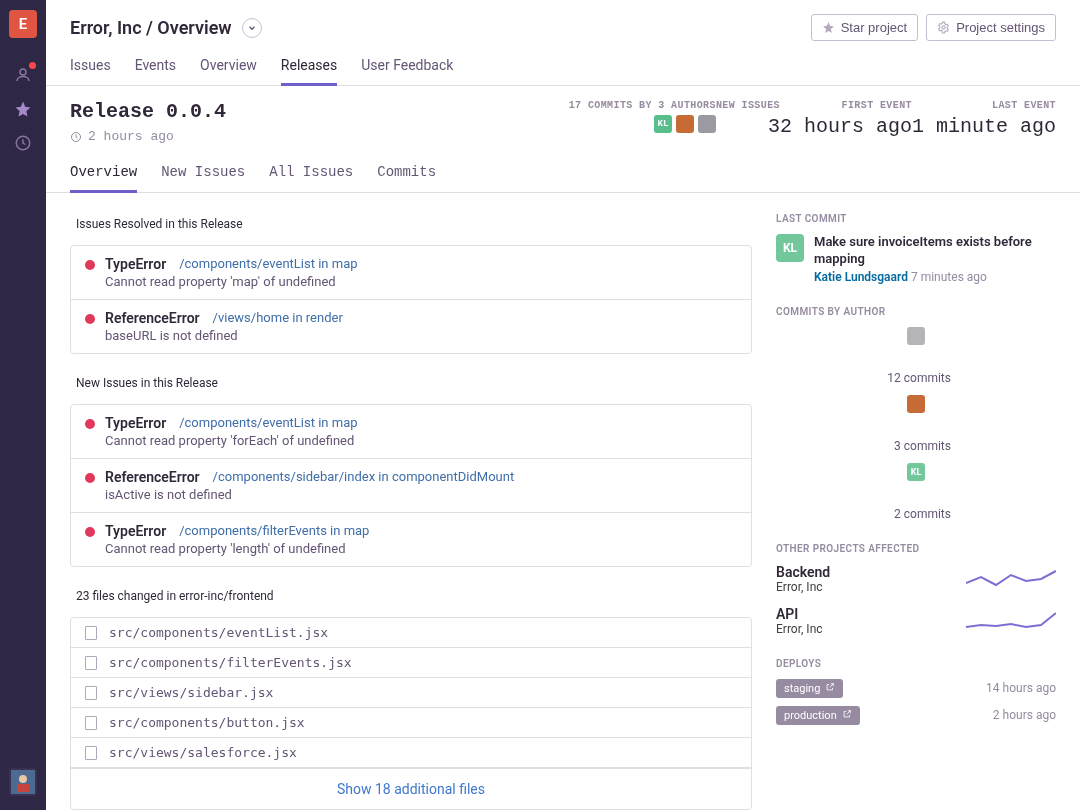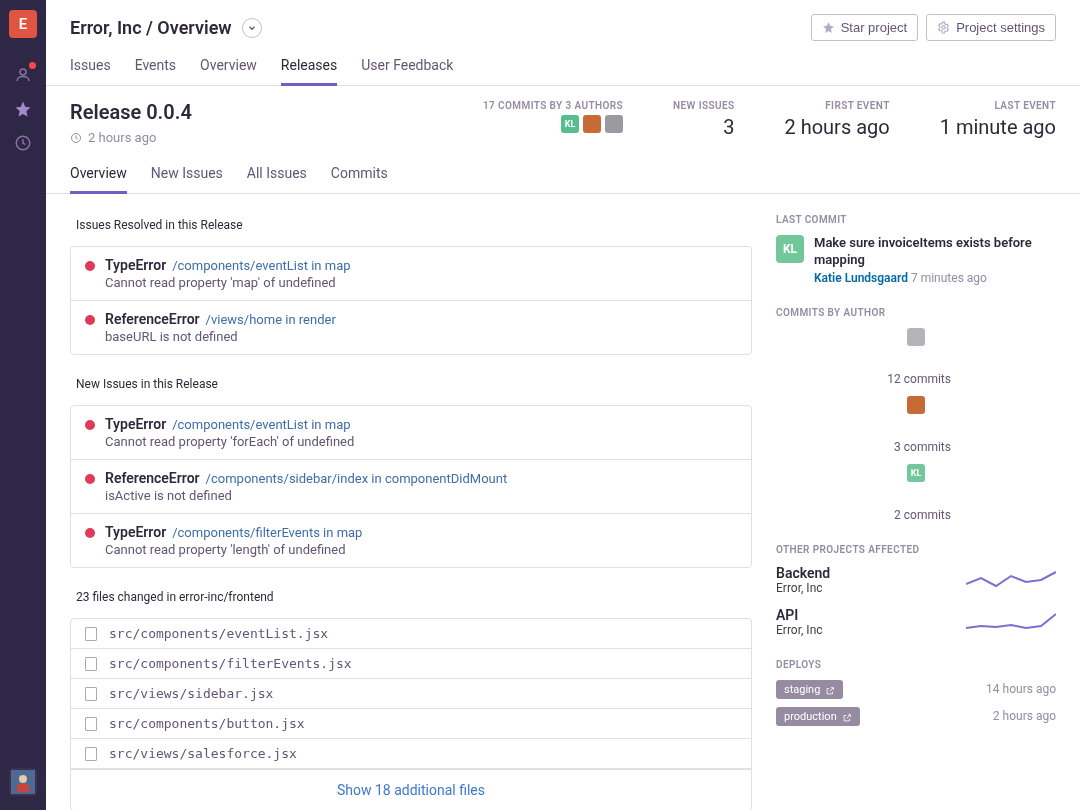--- a/index.html
+++ b/index.html
@@ -56,25 +56,26 @@
     padding: 5px 10px; font-size:13px; color:#645574;
     display:flex; align-items:center; gap:6px; cursor:pointer;
   }
   .top-tabs { display:flex; gap:24px; margin-top:10px; }
   .top-tab { padding: 6px 0 10px 0; font-size:14px; color:#645574; cursor:pointer; }
   .top-tab.active { color:#302839; border-bottom:3px solid #6c5fc7; margin-bottom:-1px;}
 
   .release-header {
     padding: 14px 24px 0 24px;
     border-bottom: 1px solid #e2dee6;
+    font-family: Liberation Mono, monospace;
   }
   .release-row1 { display:flex; align-items:flex-start; justify-content:space-between; }
   .release-title { font-size:20px; font-weight:600; }
   .release-time { color:#968ba0; font-size:13px; display:flex; align-items:center; gap:6px; margin-top:6px;}
-  .stat-group { display:flex; gap:50px; }
+  .stat-group { display:flex; }
   .stat { text-align:right; }
   .stat-label { font-size:10px; letter-spacing:0.4px; color:#968ba0; text-transform:uppercase; font-weight:600; margin-bottom:4px; }
   .stat-value { font-size:20px; color:#302839; }
   .commit-avatars { display:flex; gap:4px; justify-content:flex-end; margin-top:2px;}
   .mini-avatar { width:18px; height:18px; border-radius:3px; }
   .mini-avatar.green { background:#57be8c; color:#fff; font-size:9px; font-weight:700; display:flex;align-items:center;justify-content:center;}
   .mini-avatar.orange { background:#c76b36; }
   .mini-avatar.gray { background:#9a9aa0; }
 
   .release-tabs { display:flex; gap:24px; margin-top:14px; }
@@ -89,21 +90,21 @@
   .section-title.spaced { margin-top:22px; }
 
   .panel { border:1px solid #e2dee6; border-radius:4px; }
   .issue-row {
     padding: 10px 14px; border-bottom:1px solid #e2dee6;
     display:flex; align-items:flex-start; gap:10px;
   }
   .issue-row:last-child { border-bottom:none; }
   .bullet { width:10px;height:10px;border-radius:50%; background:#e0395b; margin-top:4px; flex-shrink:0; }
   .issue-body { flex:1; min-width:0; }
-  .issue-line1 { display:flex; gap:6px; align-items:flex-end; }
+  .issue-line1 { display:flex; gap:13px; align-items:flex-start; }
   .issue-type { font-weight:600; font-size:14px; color:#302839; }
   .issue-path { font-size:13px; color:#3f6ea9; }
   .issue-msg { font-size:13px; color:#645574; margin-top:2px; }
 
   .file-row {
     padding: 7px 14px; border-bottom:1px solid #e2dee6;
     display:flex; align-items:flex-end; gap:12px;
     font-family: ui-monospace, SFMono-Regular, Menlo, monospace;
     font-size:13px; color:#645574;
   }
@@ -130,21 +131,21 @@
   .bar-track { flex:1; height:6px; position:relative; }
   .bar-fill { height:6px;background:#57be8c;border-radius:2px; }
   .author-count { font-size:12px; color:#645574; width:70px; text-align:right; flex-shrink:0;}
 
   .proj-row { display:flex; align-items:center; justify-content:space-between; margin-bottom:12px; }
   .proj-name { font-weight:600; font-size:14px; }
   .proj-org { font-size:12px; color:#404040; }
   .sparkline { width:90px; height:24px; }
 
   .deploy-row { display:flex; align-items:center; justify-content:space-between; margin-bottom:8px; }
-  .deploy-tag { background:#968ba0; color:#fff; font-size:11px; padding:3px 8px; border-radius:3px; display:flex; align-items:flex-end; gap:5px;}
+  .deploy-tag { background:#968ba0; color:#fff; font-size:11px; padding:3px 8px; border-radius:3px; display:flex; align-items:flex-start; gap:5px;}
   .deploy-time { font-size:12px; color:#968ba0; }
 
   .right-col .block { margin-bottom:22px; }
 </style>
 </head>
 <body>
 
 <div class="sidebar">
   <div class="brand">E</div>
   <div class="nav-icon notif-dot">

